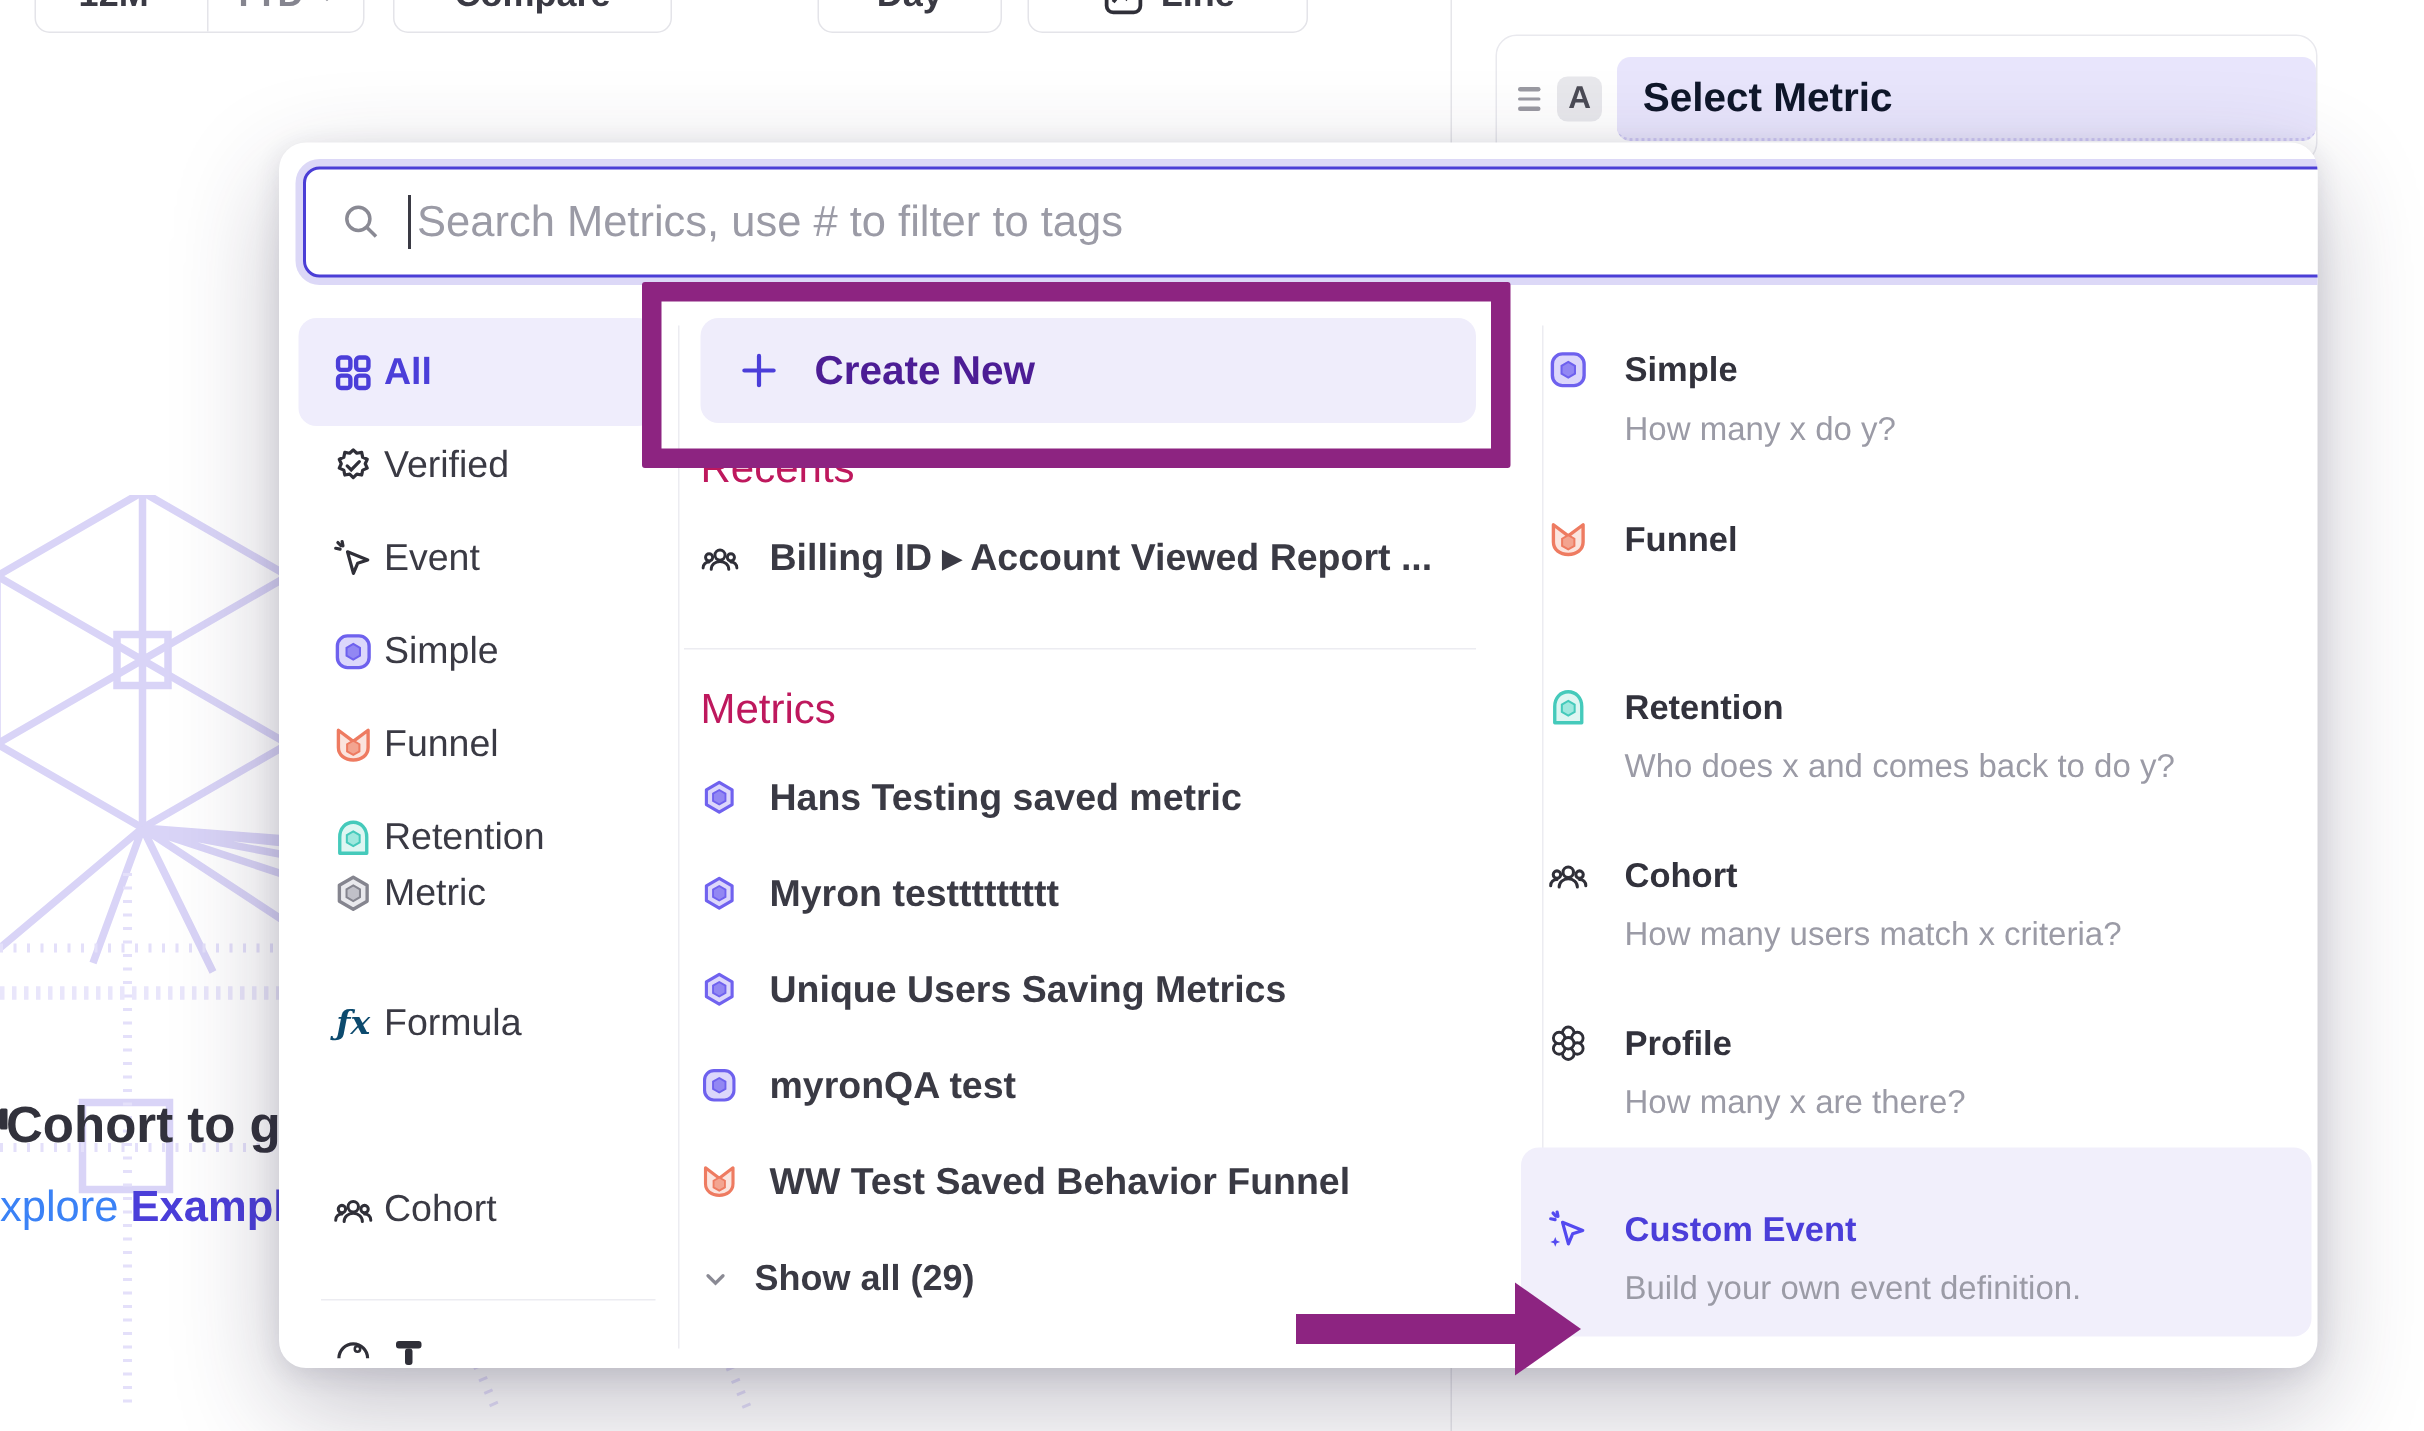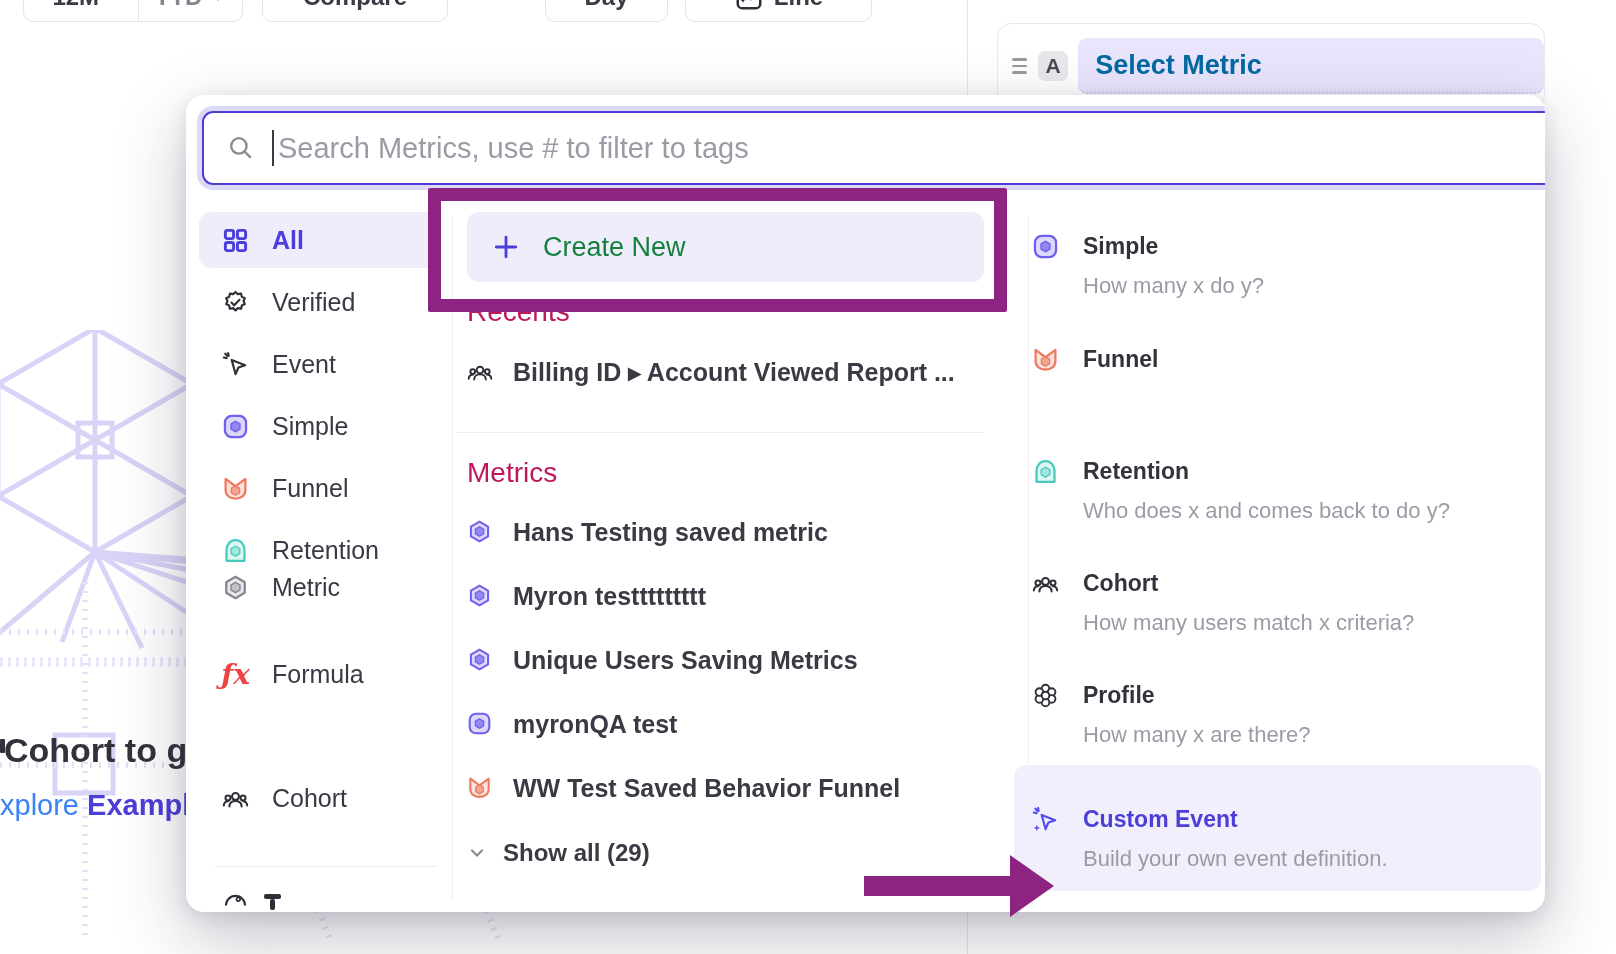--- a/index.html
+++ b/index.html
@@ -19,21 +19,21 @@
   .tb-seg .seg + .seg { border-left:1.5px solid #e4e4e9; color:#85858f; }
 
   .query-card { left:997px; top:23px; width:548px; height:86px; background:#fff; border:1.5px solid #e9e9ee;
                 border-radius:14px; z-index:2; display:flex; align-items:center; }
   .drag-handle { display:flex; flex-direction:column; gap:4px; margin-left:14px; }
   .drag-handle i { display:block; width:15px; height:2.5px; background:#9a9aa2; border-radius:2px; }
   .row-badge { width:31px; height:30px; background:#e8e8ec; border-radius:7px; color:#4b4b55;
                font-size:21px; font-weight:700; display:flex; align-items:center; justify-content:center; margin-left:11px; }
   .metric-pill { margin-left:10px; width:478px; height:56px; background:#e8e5fc; border-radius:9px;
                  display:flex; align-items:center; padding-left:17px; border-bottom:2px dotted #cdc7f3; }
-  .metric-pill span { color:#0369a1; font-size:27px; font-weight:600; }
+  .metric-pill span { color:#0f172a; font-size:27px; font-weight:600; }
 
   .bg-illu { left:0; top:330px; z-index:1; }
   .bg-heading { left:4px; top:731px; font-size:34px; font-weight:700; color:#32323c; white-space:nowrap; z-index:1; }
   .bg-heading-frag { left:0; top:739px; width:5px; height:14px; background:#32323c; border-radius:1px; z-index:1; }
   .bg-explore { left:0; top:789px; font-size:29px; white-space:nowrap; z-index:1; }
   .bg-explore .gray { color:#3b82f6; font-weight:500; }
   .bg-explore .link { color:#4b3ed9; font-weight:600; }
 
   
   .modal { left:186px; top:95px; width:1359px; height:817px; background:#fff; border-radius:18px;
@@ -42,29 +42,29 @@
                  box-shadow:0 0 0 5px #dcd8f7; background:#fff; display:flex; align-items:center; }
   .search-wrap svg { margin-left:23px; flex:none; }
   .caret-bar { width:2px; height:36px; background:#3a3a44; margin-left:17px; flex:none; }
   .search-input { flex:1; border:none; outline:none; font-family:"Liberation Sans", sans-serif;
                   font-size:29px; color:#3a3a44; margin-left:4px; background:transparent; }
   .search-input::placeholder { color:#9b9ba6; }
 
   .v-div { width:1px; background:#ececf1; }
   .h-div { height:1px; background:#ececf1; }
 
-  .side-row { left:13px; width:238px; height:56px; display:flex; align-items:center; gap:23px; padding-left:23px;
+  .side-row { left:13px; width:238px; height:72px; display:flex; align-items:center; gap:7px; padding-left:23px;
               border-radius:12px; font-size:25px; font-weight:500; color:#3a3a44; cursor:pointer; }
   .side-row.active { background:#efedfc; color:#4b3ed9; font-weight:600; }
   .side-row .ic { width:27px; height:27px; flex:none; display:flex; align-items:center; justify-content:center; }
-  .fx { font-style:italic; font-weight:700; font-size:28px; color:#ef4444; font-family:"DejaVu Serif", serif; }
+  .fx { font-style:italic; font-weight:700; font-size:22px; color:#0c4a6e; font-family:"DejaVu Serif", serif; }
 
   .create-btn { left:281px; top:117px; width:517px; height:70px; background:#efedfb; border-radius:12px;
                 display:flex; align-items:center; gap:24px; padding-left:26px; cursor:pointer; }
-  .create-btn span { color:#15803d; font-size:27px; font-weight:400; }
+  .create-btn span { color:#4c1d95; font-size:27px; font-weight:700; }
 
   .sec-label { font-size:28px; color:#be185d; font-weight:500; }
 
   .mid-row { left:281px; height:50px; display:flex; align-items:center; gap:20px; font-size:25px; color:#3a3a44; cursor:pointer; }
   .mid-row .ic { width:26px; height:26px; flex:none; }
   .mid-row.bold { font-weight:600; }
 
   .type-row { left:846px; width:500px; cursor:pointer; }
   .type-row .t-head { display:flex; align-items:center; gap:24px; }
   .type-row .t-head .ic { width:27px; height:27px; flex:none; }

